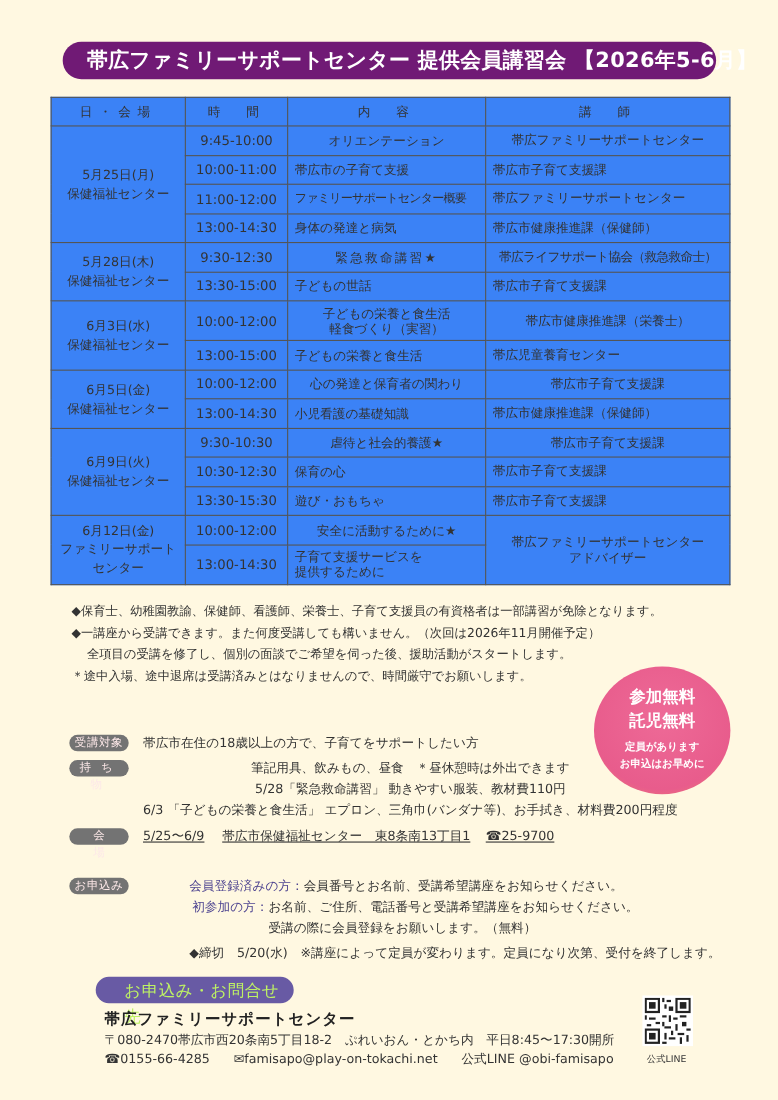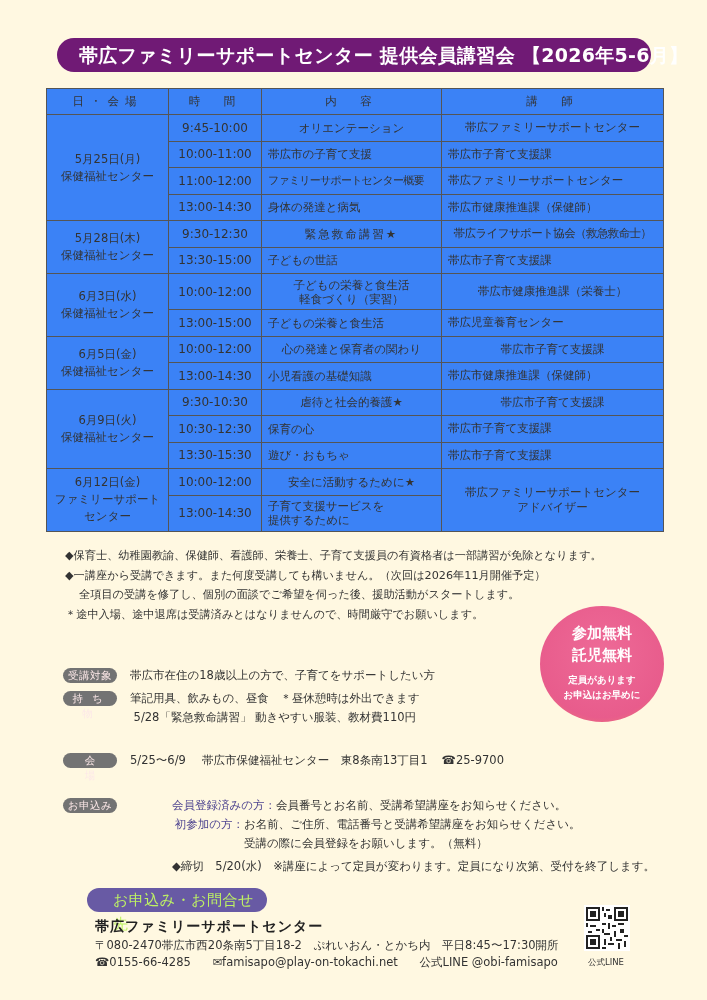--- a/index.html
+++ b/index.html
@@ -277,26 +277,27 @@
 <div class="info" style="top:666px;">
   <span class="label" style="top:2px;">受講対象</span>
   <div class="body" style="top:0;">帯広市在住の18歳以上の方で、子育てをサポートしたい方</div>
 </div>
 
 <div class="info" style="top:689px;">
   <span class="label spaced" style="top:2px;">持ち物</span>
   <div class="body" style="top:0;text-align:center;">
     <div>筆記用具、飲みもの、昼食　＊昼休憩時は外出できます</div>
     <div>5/28「緊急救命講習」 動きやすい服装、教材費110円</div>
+    <div>6/3 「子どもの栄養と食生活」 エプロン、三角巾(バンダナ等)、お手拭き、材料費200円程度</div>
   </div>
 </div>
 
 <div class="info" style="top:751px;">
   <span class="label spaced" style="top:2px;letter-spacing:14px;padding-left:14px;">会場</span>
-  <div class="body" style="top:0;">
+  <div class="body" style="top:0;text-decoration:underline;">
     <div class="row">
       <span style="width:72px;">5/25〜6/9</span>
       <span style="margin-right:14px;">帯広市保健福祉センター　東8条南13丁目1</span>
       <span>☎25-9700</span>
     </div>
   </div>
 </div>
 
 <div class="info" style="top:796px;">
   <span class="label" style="top:2px;">お申込み</span>

